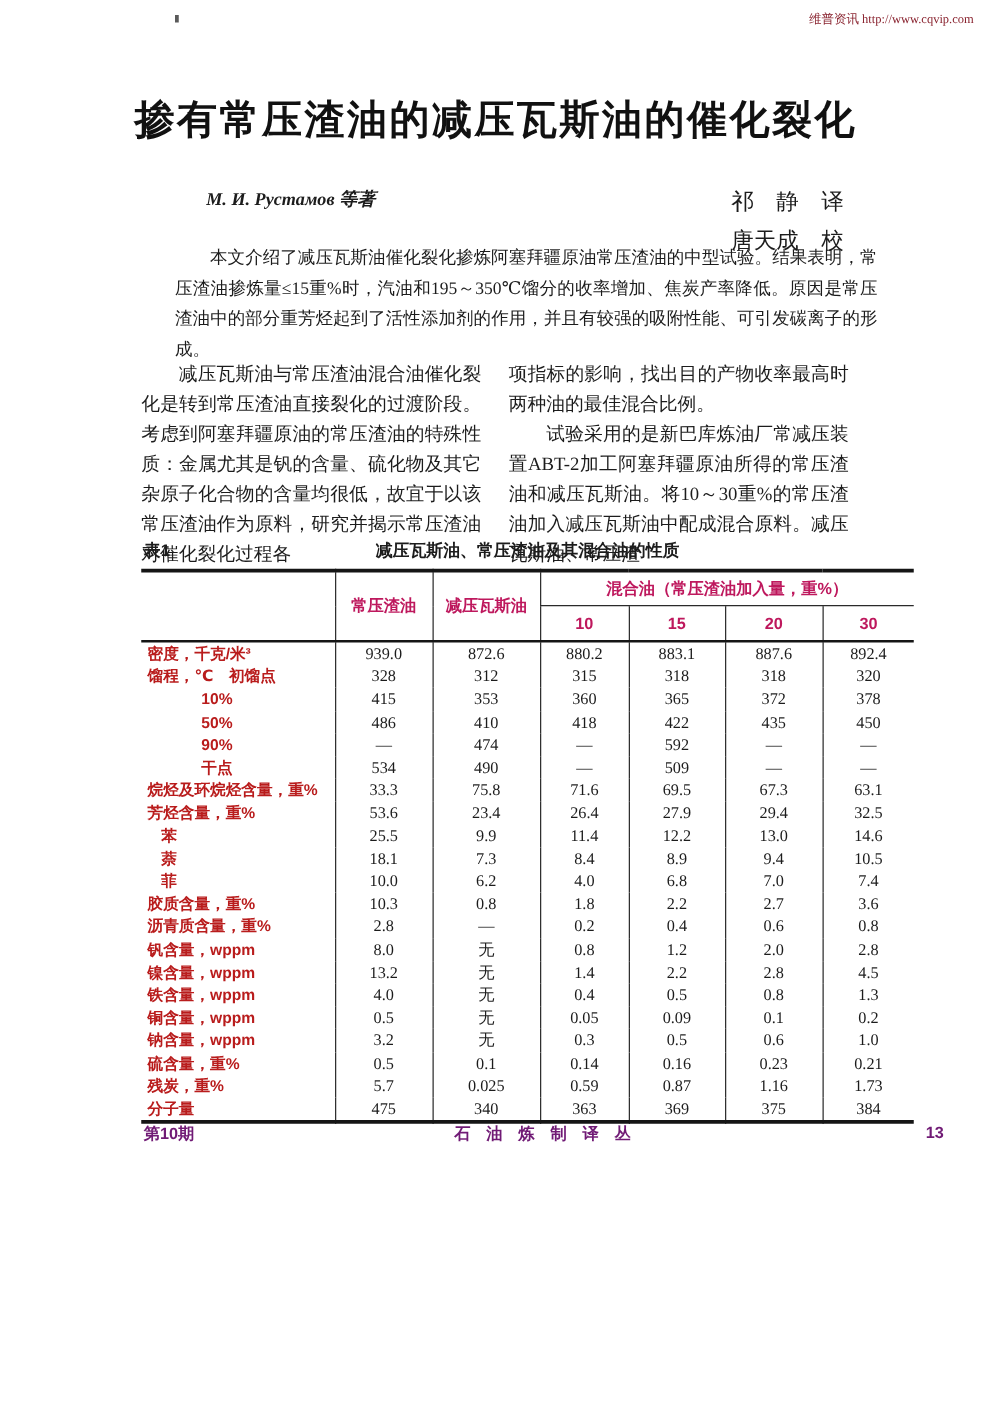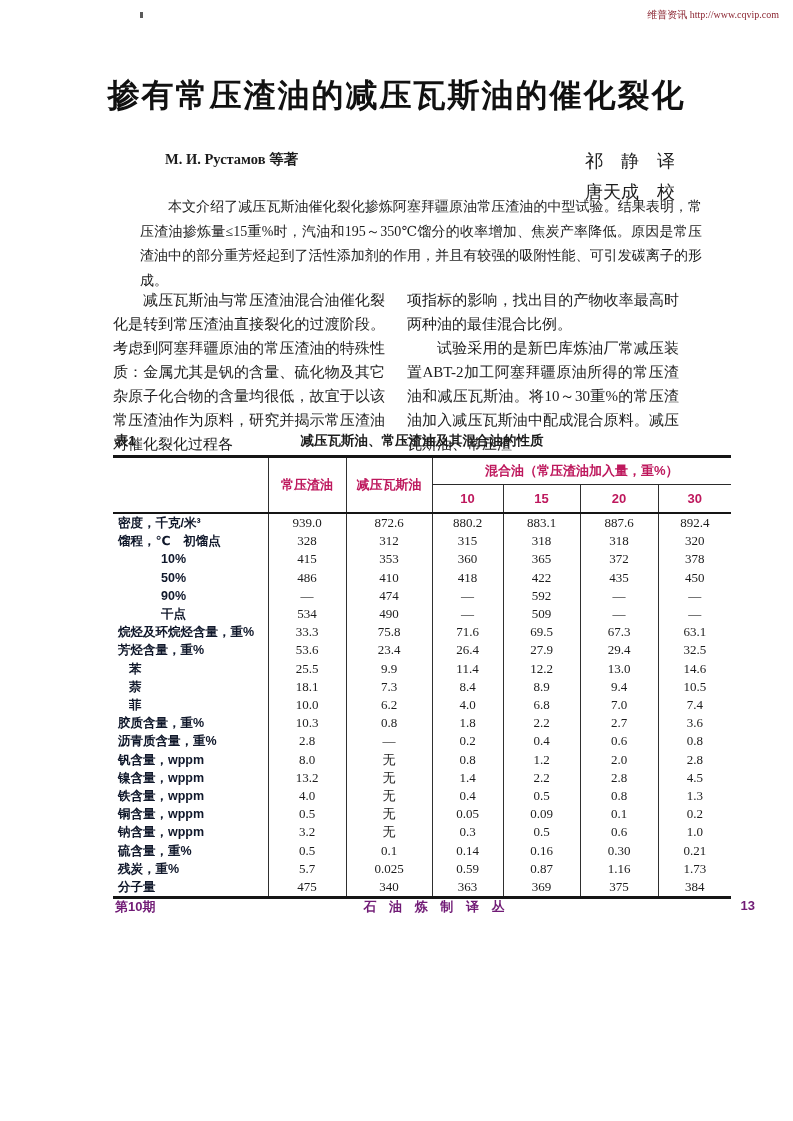--- a/index.html
+++ b/index.html
@@ -14,20 +14,21 @@
   }
   .speck{position:absolute;left:140px;top:12px;width:3px;height:6px;background:#5a5a5a;}
   .title{
     position:absolute;top:74px;left:0;width:100%;margin:0;text-align:center;
     font-size:32px;font-weight:bold;letter-spacing:2px;
     font-family:"Liberation Sans","DejaVu Sans",sans-serif;color:#111;
   }
   .author{
     position:absolute;top:150px;left:165px;font-size:14.5px;font-weight:bold;
     font-family:"Liberation Serif",serif;
+    font-style:italic;
   }
   .credits{
     position:absolute;top:146px;right:118px;font-size:18px;line-height:31px;
     text-align:center;font-family:"Liberation Serif",serif;
   }
   .abstract{
     position:absolute;top:195px;left:140px;width:562px;margin:0;
     font-size:14px;line-height:24.5px;text-align:justify;text-indent:2em;
   }
   .columns{
@@ -56,21 +57,21 @@
   .dtable tr.hrow1 th{height:26px;}
   .dtable tr.hrow2 th{height:27px;}
   th.group{border-bottom:1.5px solid #2a2a2a;}
   .vline{border-left:1px solid #2f2f2f;}
   .dtable td{
     height:18.2px;line-height:18.2px;padding:0;font-size:13px;
     text-align:center;vertical-align:middle;white-space:nowrap;overflow:hidden;
   }
   td.rlabel{
     text-align:left;font-family:"Liberation Sans","DejaVu Sans",sans-serif;
-    font-weight:bold;font-size:12.5px;color:#0f172a;
+    font-weight:bold;font-size:12.5px;color:#b91c1c;
   }
   td.ind0{padding-left:5px;}
   td.ind1{padding-left:16px;}
   td.ind2{padding-left:48px;}
   td.val{font-family:"Liberation Serif","DejaVu Serif",serif;}
   .footer{
     position:absolute;top:898px;left:113px;width:642px;height:20px;
     font-family:"Liberation Sans","DejaVu Sans",sans-serif;
     font-weight:bold;font-size:13px;color:#701a75;
   }
@@ -299,21 +300,21 @@
           <td class="val vline">0.5</td>
           <td class="val vline">0.6</td>
           <td class="val vline">1.0</td>
         </tr>
         <tr>
           <td class="rlabel ind0">硫含量，重%</td>
           <td class="val vline">0.5</td>
           <td class="val vline">0.1</td>
           <td class="val vline">0.14</td>
           <td class="val vline">0.16</td>
-          <td class="val vline">0.30</td>
+          <td class="val vline">0.23</td>
           <td class="val vline">0.21</td>
         </tr>
         <tr>
           <td class="rlabel ind0">残炭，重%</td>
           <td class="val vline">5.7</td>
           <td class="val vline">0.025</td>
           <td class="val vline">0.59</td>
           <td class="val vline">0.87</td>
           <td class="val vline">1.16</td>
           <td class="val vline">1.73</td>

